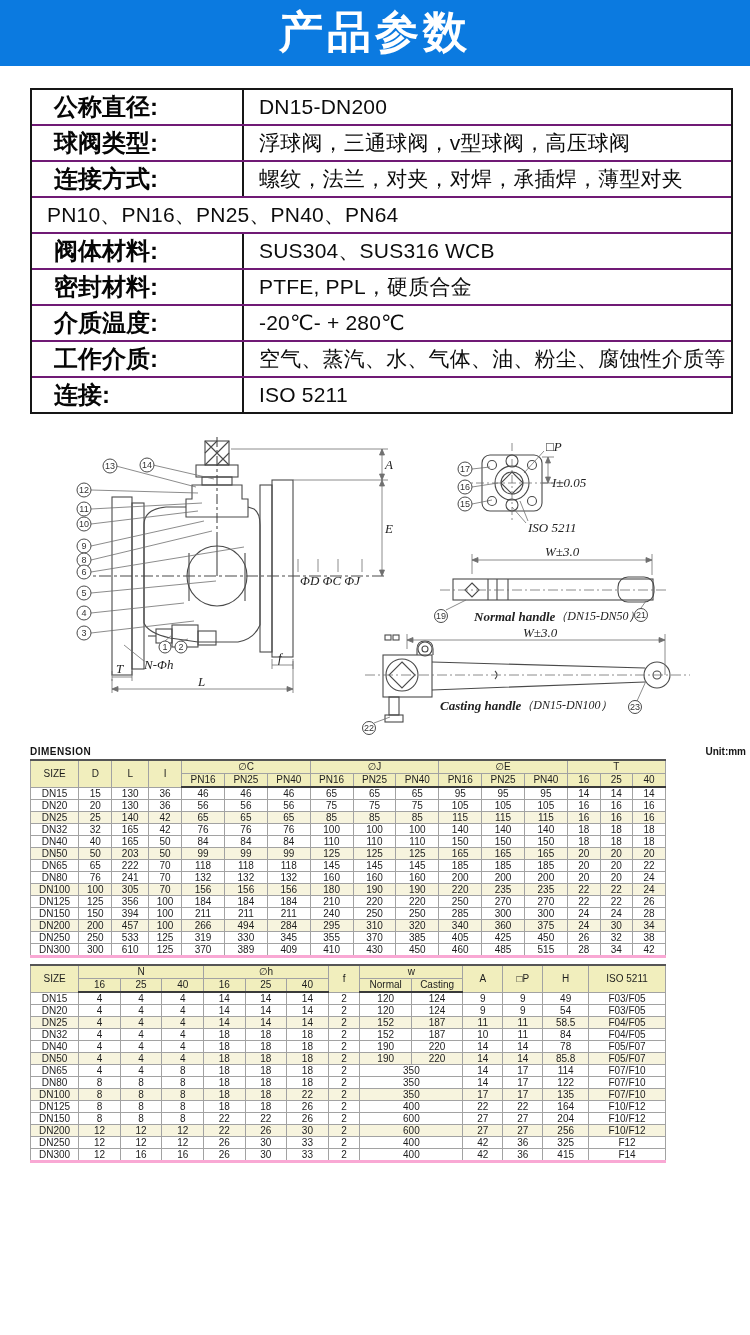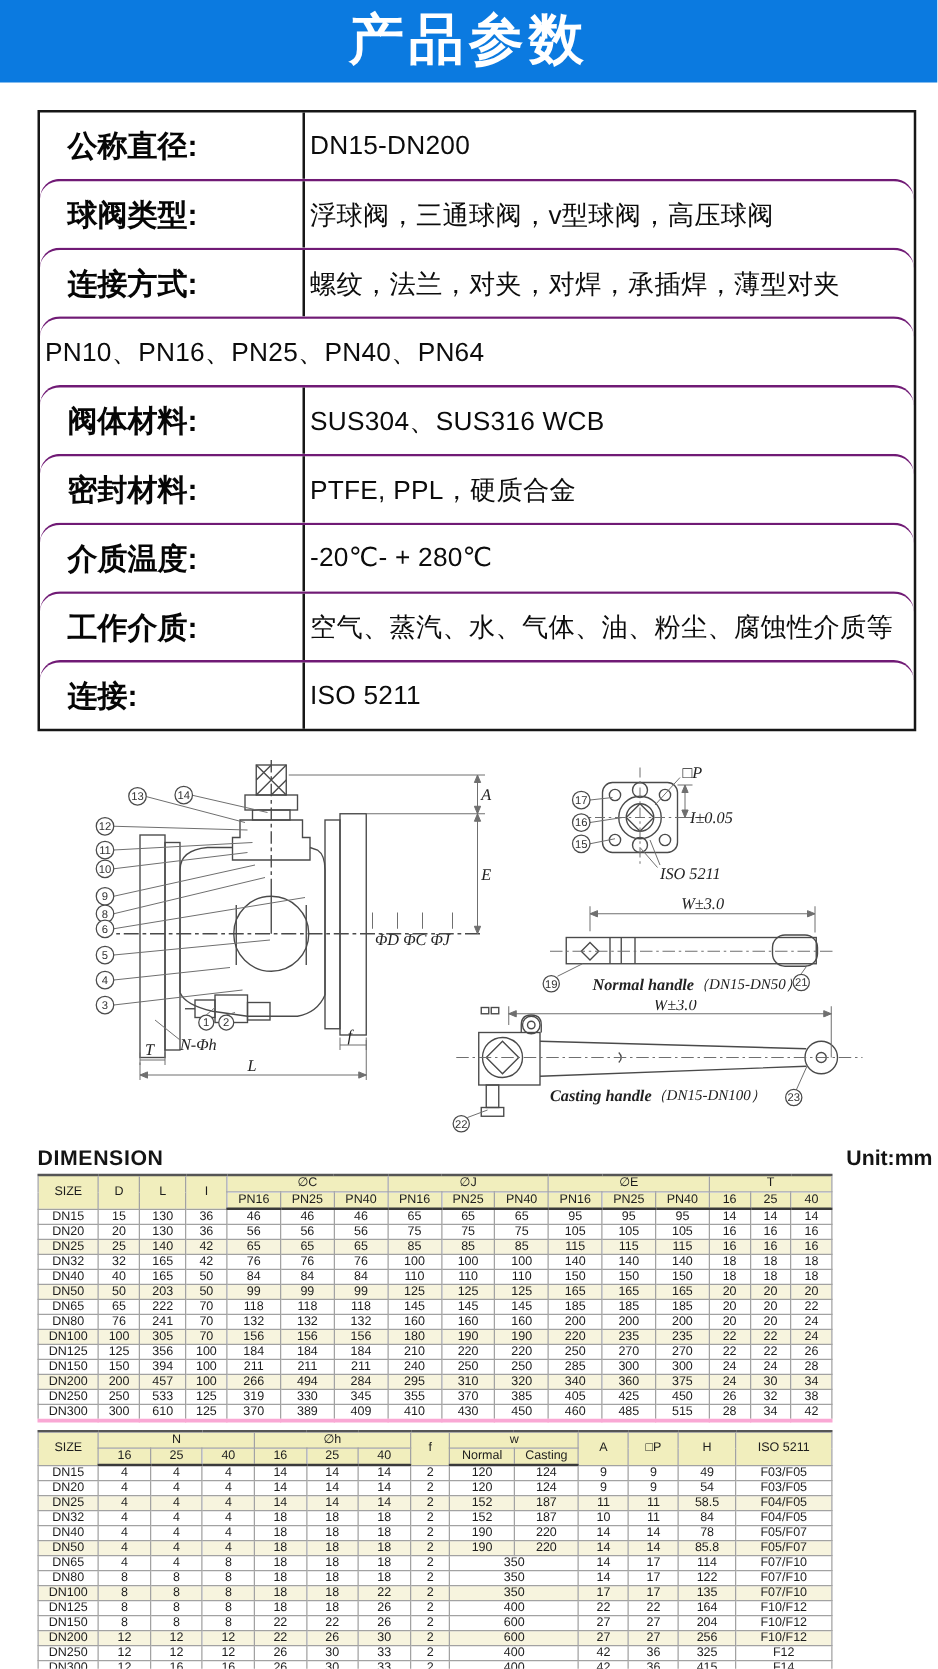--- a/index.html
+++ b/index.html
@@ -6,45 +6,45 @@
   body{width:750px;height:1335px;background:#fff;overflow:hidden;
        font-family:"Liberation Sans","DejaVu Sans",sans-serif;color:#111;}
 
   
   .banner{height:66px;background:#0b7ae0;}
   .banner h1{margin:0;line-height:64px;text-align:center;color:#fff;
              font-size:44px;font-weight:bold;letter-spacing:4px;}
 
   
   .spec{margin:22px 17px 0 30px;width:703px;border:2px solid #161616;box-sizing:border-box;}
-  .spec-row{display:flex;height:53px;border-radius:16px;}
+  .spec-row{display:flex;height:34px;}
   .spec-row + .spec-row{border-top:2px solid #701a75;}
   .spec-label{width:212px;box-sizing:border-box;border-right:2px solid #161616;
               display:flex;align-items:center;padding-left:22px;
               font-size:24px;font-weight:600;color:#060606;}
-  .spec-value{flex:1;display:flex;align-items:center;padding-left:4px;
+  .spec-value{flex:1;display:flex;align-items:center;padding-left:15px;
               font-size:21px;font-weight:400;color:#0c0c0c;letter-spacing:.2px;}
 
   
   .drawings{position:relative;height:330px;}
   .dwg{position:absolute;}
   .ln{stroke:#4a4a4a;fill:none;stroke-width:1.1;}
   .thin{stroke:#6f6f6f;fill:none;stroke-width:.8;}
   .dwg text{font-family:"Liberation Serif","DejaVu Serif",serif;font-style:italic;
             fill:#222;font-size:13px;}
   .callouts circle{fill:#fff;stroke:#4a4a4a;stroke-width:1;}
   .callouts text{font-size:9px;font-style:normal;text-anchor:middle;
                  font-family:"Liberation Sans",sans-serif;fill:#333;}
   .cap{font-family:"Liberation Sans","DejaVu Sans",sans-serif;font-style:normal;
        font-weight:bold;font-size:17px;fill:#000;}
   .cap2{font-size:12px;font-weight:normal;}
 
   
   .dim-head{width:716px;margin:2px 0 2px 30px;display:flex;justify-content:space-between;
-            font-size:17px;color:#141414;}
+            font-size:10px;color:#141414;}
   .dim-head .t{font-weight:600;letter-spacing:.5px;}
   .dim-head .u{font-weight:600;}
   table.dim{border-collapse:collapse;table-layout:fixed;width:636px;margin-left:30px;
             border-bottom:3px solid #f9a8d4;}
   table.dim th,table.dim td{border:1px solid #a2a2a2;text-align:center;padding:0;
             font-size:10px;height:11px;line-height:11px;color:#1d1d1d;
             overflow:hidden;white-space:nowrap;}
   table.dim th{background:#f1eebd;font-weight:normal;height:12px;line-height:12px;}
   table.dim thead tr:first-child th{border-top:2px solid #555;}
   table.dim thead tr:last-child th{border-bottom:2px solid #3a3a3a;}

